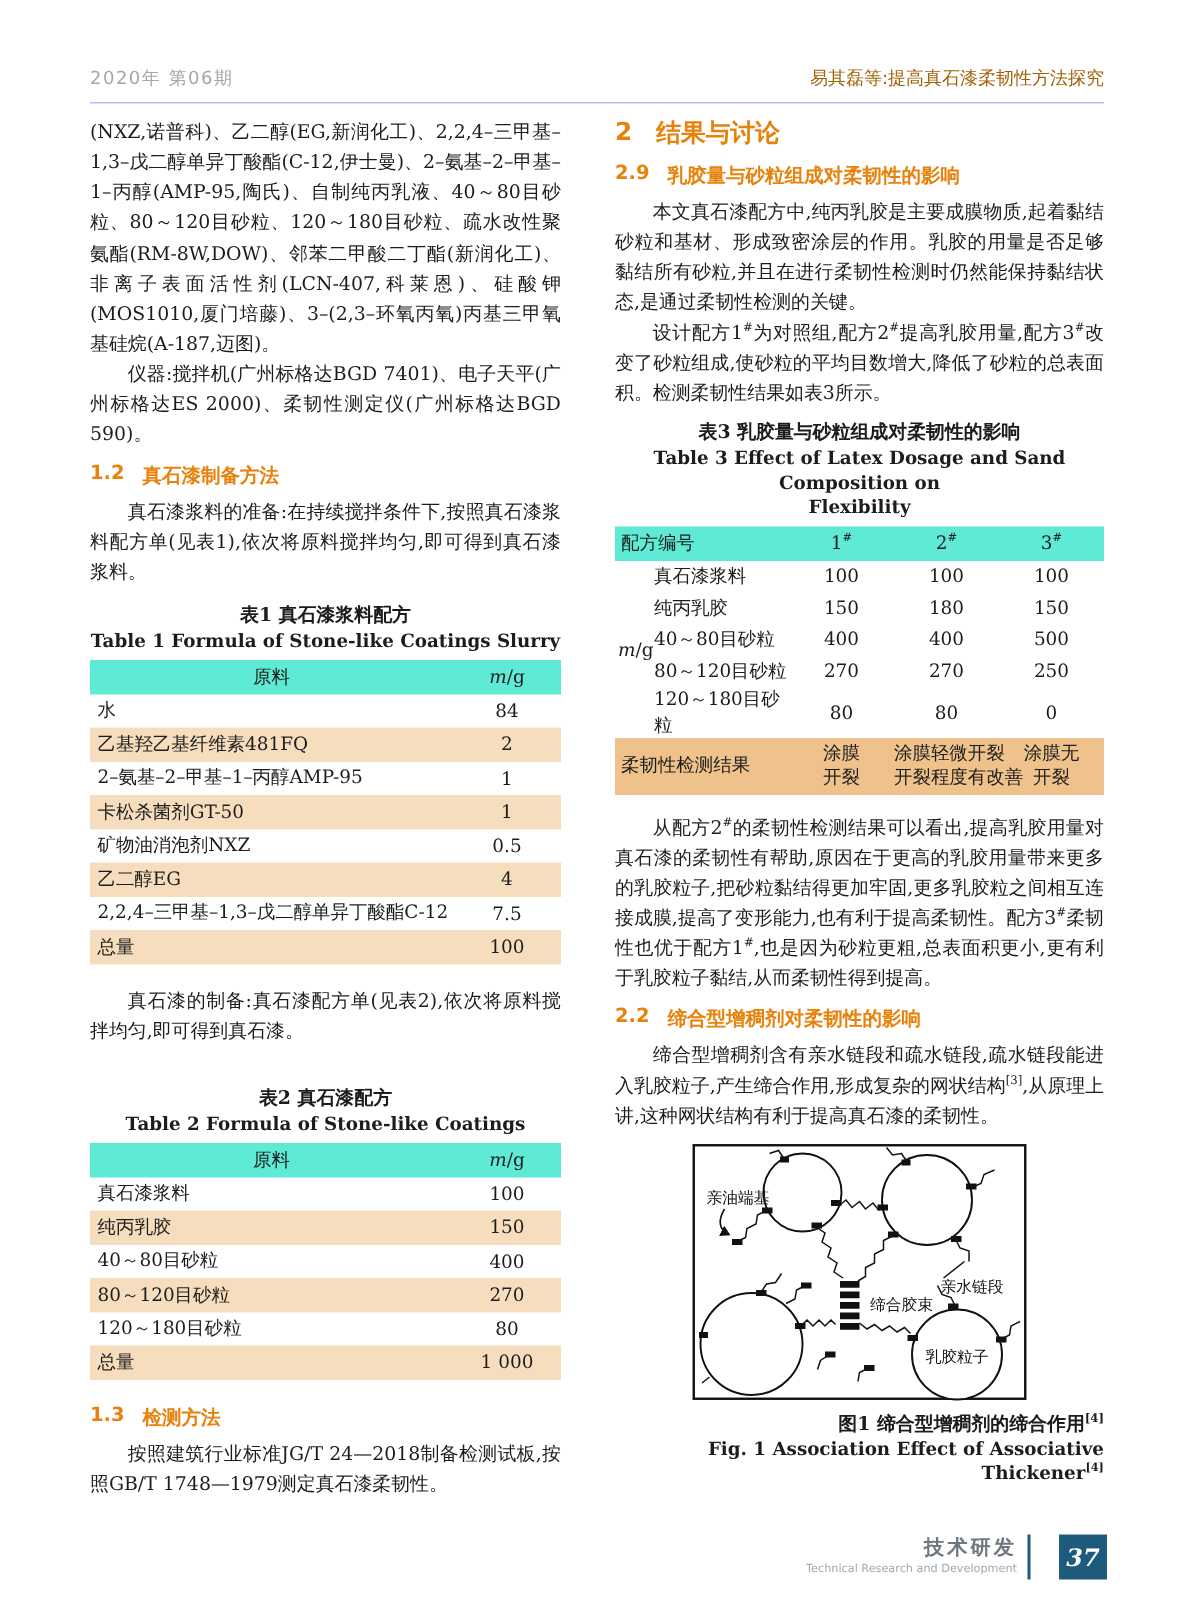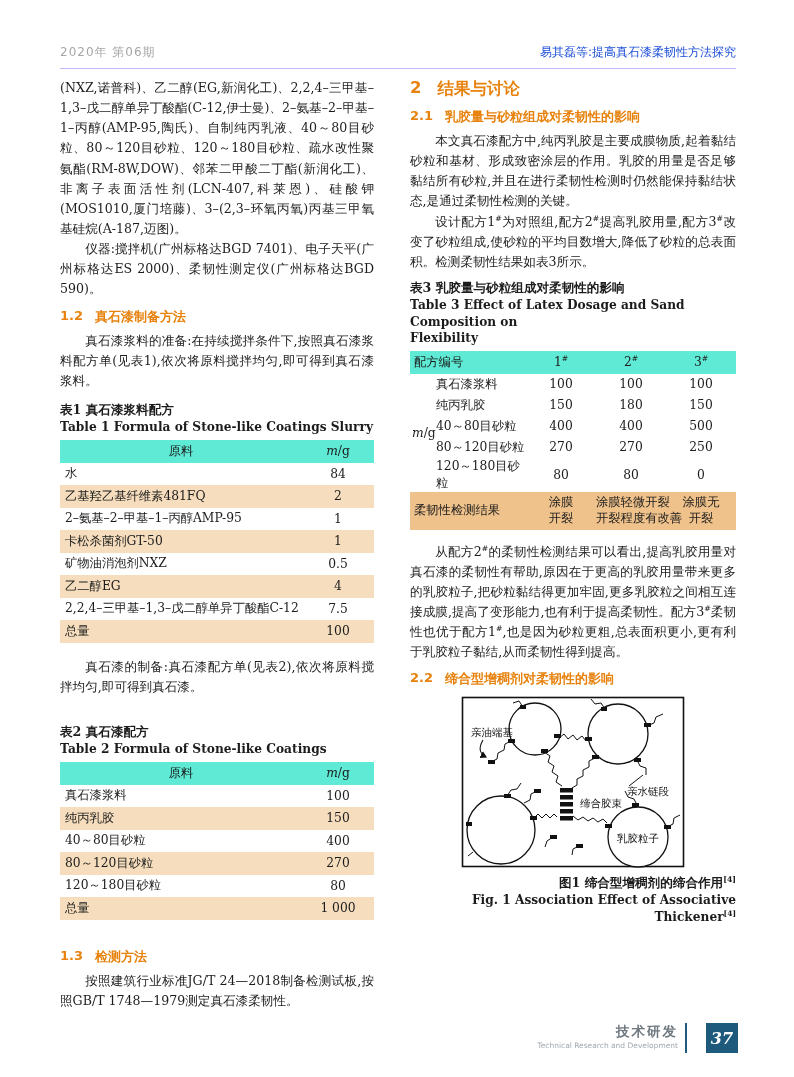--- a/index.html
+++ b/index.html
@@ -4,37 +4,37 @@
 <style>
   * { margin:0; padding:0; box-sizing:border-box; }
   html,body { width:794px; height:1077px; background:#ffffff; overflow:hidden; }
   body { font-family:"DejaVu Serif","Liberation Serif",serif; color:#1c1c1c; position:relative; }
 
   
   .pg-header { position:absolute; top:44px; left:60px; right:58px; }
   .pg-header-row { display:flex; justify-content:space-between; align-items:baseline;
                    font-size:12px; padding-bottom:7px; border-bottom:1px solid #c4b5fd; }
   .hd-left  { color:#a6a6a6; letter-spacing:1px; font-family:"DejaVu Sans","Liberation Sans",sans-serif; }
-  .hd-right { color:#1d4ed8; font-family:"DejaVu Sans","Liberation Sans",sans-serif; }
+  .hd-right { color:#a16207; font-family:"DejaVu Sans","Liberation Sans",sans-serif; }
 
   
   .cols { position:absolute; top:78px; left:60px; right:58px; display:flex; gap:36px; }
   .col-l { width:314px; flex:none; }
   .col-r { width:326px; flex:none; }
 
   p.body { font-size:12.6px; line-height:1.6; text-align:justify; }
   p.indent { text-indent:2em; }
 
   .sec-head { font-family:"DejaVu Sans","Liberation Sans",sans-serif; font-weight:bold;
               color:#e7820d; font-size:13px; margin:8px 0 5px 0; display:flex; gap:12px; }
   .sec-head-big { font-family:"DejaVu Sans","Liberation Sans",sans-serif; font-weight:bold;
                   color:#e7820d; font-size:16.5px; margin:0 0 8px 0; display:flex; gap:16px; }
 
   
-  .tbl-cap { font-weight:bold; margin-top:10px; }
+  .tbl-cap { text-align:center; font-weight:bold; margin-top:10px; }
   .tbl-cap .zh { font-size:12.6px; line-height:1.45; }
   .tbl-cap .en { font-size:12.2px; line-height:1.35; margin-bottom:4px; }
   table { border-collapse:collapse; table-layout:fixed; width:100%; font-size:12.3px; }
   thead th { background:#5eead4; font-weight:normal; height:23px; }
   .t12 tbody td { height:22.5px; }
   .t12 tbody tr:nth-child(even) { background:#f6ddbd; }
   .t12 .lbl { text-align:left; padding-left:5px; }
   .t12 .val { text-align:center; width:72px; }
   .t12 thead .h-mat { text-align:center; }
   .t12 thead .h-unit { width:72px; text-align:center; }
@@ -173,34 +173,34 @@
             <td class="lbl">120～180目砂粒</td>
             <td class="val">80</td>
           </tr>
         <tr>
             <td class="lbl">总量</td>
             <td class="val">1 000</td>
           </tr>
       </tbody>
     </table>
 
-    <div class="sec-head" style="margin-top:28px">
+    <div class="sec-head" style="margin-top:16px">
       <span>1.3</span>
       <span>检测方法</span>
     </div>
     <p class="body indent">按照建筑行业标准JG/T 24—2018制备检测试板,按照GB/T 1748—1979测定真石漆柔韧性。</p>
   </div>
 
   <div class="col-r">
     <div class="sec-head-big">
       <span>2</span>
       <span>结果与讨论</span>
     </div>
     <div class="sec-head" style="margin-top:0">
-      <span>2.1</span>
+      <span>2.9</span>
       <span>乳胶量与砂粒组成对柔韧性的影响</span>
     </div>
 
     <p class="body indent">本文真石漆配方中,纯丙乳胶是主要成膜物质,起着黏结砂粒和基材、形成致密涂层的作用。乳胶的用量是否足够黏结所有砂粒,并且在进行柔韧性检测时仍然能保持黏结状态,是通过柔韧性检测的关键。</p>
     <p class="body indent">设计配方1<sup>#</sup>为对照组,配方2<sup>#</sup>提高乳胶用量,配方3<sup>#</sup>改变了砂粒组成,使砂粒的平均目数增大,降低了砂粒的总表面积。检测柔韧性结果如表3所示。</p>
 
     <div class="tbl-cap" style="margin-top:7px">
       <div class="zh">表3  乳胶量与砂粒组成对柔韧性的影响</div>
       <div class="en" style="margin-bottom:0">Table 3  Effect of Latex Dosage and Sand Composition on</div>
       <div class="en">Flexibility</div>
@@ -264,20 +264,21 @@
         </tr>
       </tbody>
     </table>
 
     <p class="body indent" style="margin-top:12px">从配方2<sup>#</sup>的柔韧性检测结果可以看出,提高乳胶用量对真石漆的柔韧性有帮助,原因在于更高的乳胶用量带来更多的乳胶粒子,把砂粒黏结得更加牢固,更多乳胶粒之间相互连接成膜,提高了变形能力,也有利于提高柔韧性。配方3<sup>#</sup>柔韧性也优于配方1<sup>#</sup>,也是因为砂粒更粗,总表面积更小,更有利于乳胶粒子黏结,从而柔韧性得到提高。</p>
 
     <div class="sec-head">
       <span>2.2</span>
       <span>缔合型增稠剂对柔韧性的影响</span>
     </div>
+    <p class="body indent">缔合型增稠剂含有亲水链段和疏水链段,疏水链段能进入乳胶粒子,产生缔合作用,形成复杂的网状结构<sup>[3]</sup>,从原理上讲,这种网状结构有利于提高真石漆的柔韧性。</p>
 
     <div class="fig-wrap">
       <svg width="224" height="172" viewBox="0 0 224 172">
         <defs>
           <marker id="arr" markerWidth="7" markerHeight="7" refX="5" refY="3.5" orient="auto">
             <path d="M0 0 L6 3.5 L0 7 z" fill="#111"></path>
           </marker>
         </defs>
         <rect x="1.5" y="1.5" width="221" height="169" fill="#fff" stroke="#111" stroke-width="1.6"></rect>
 

